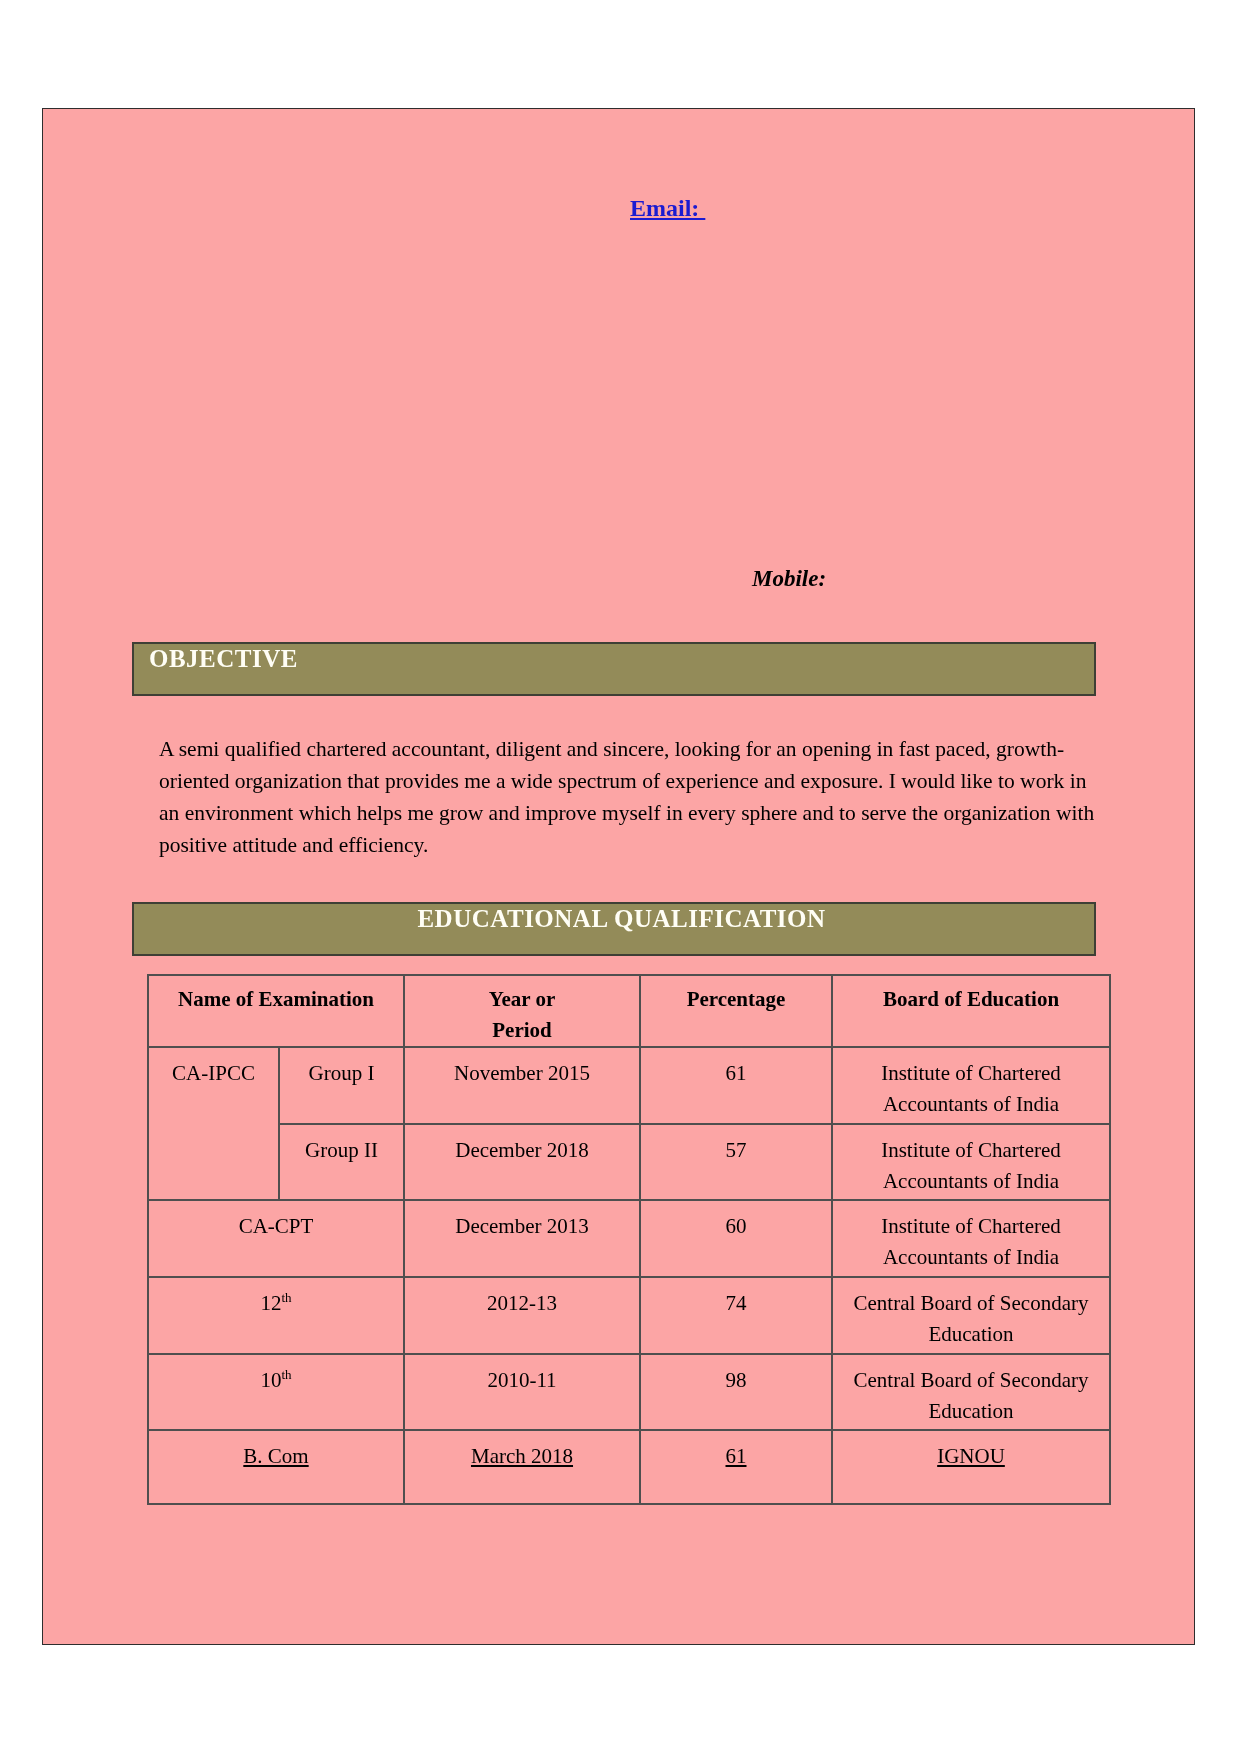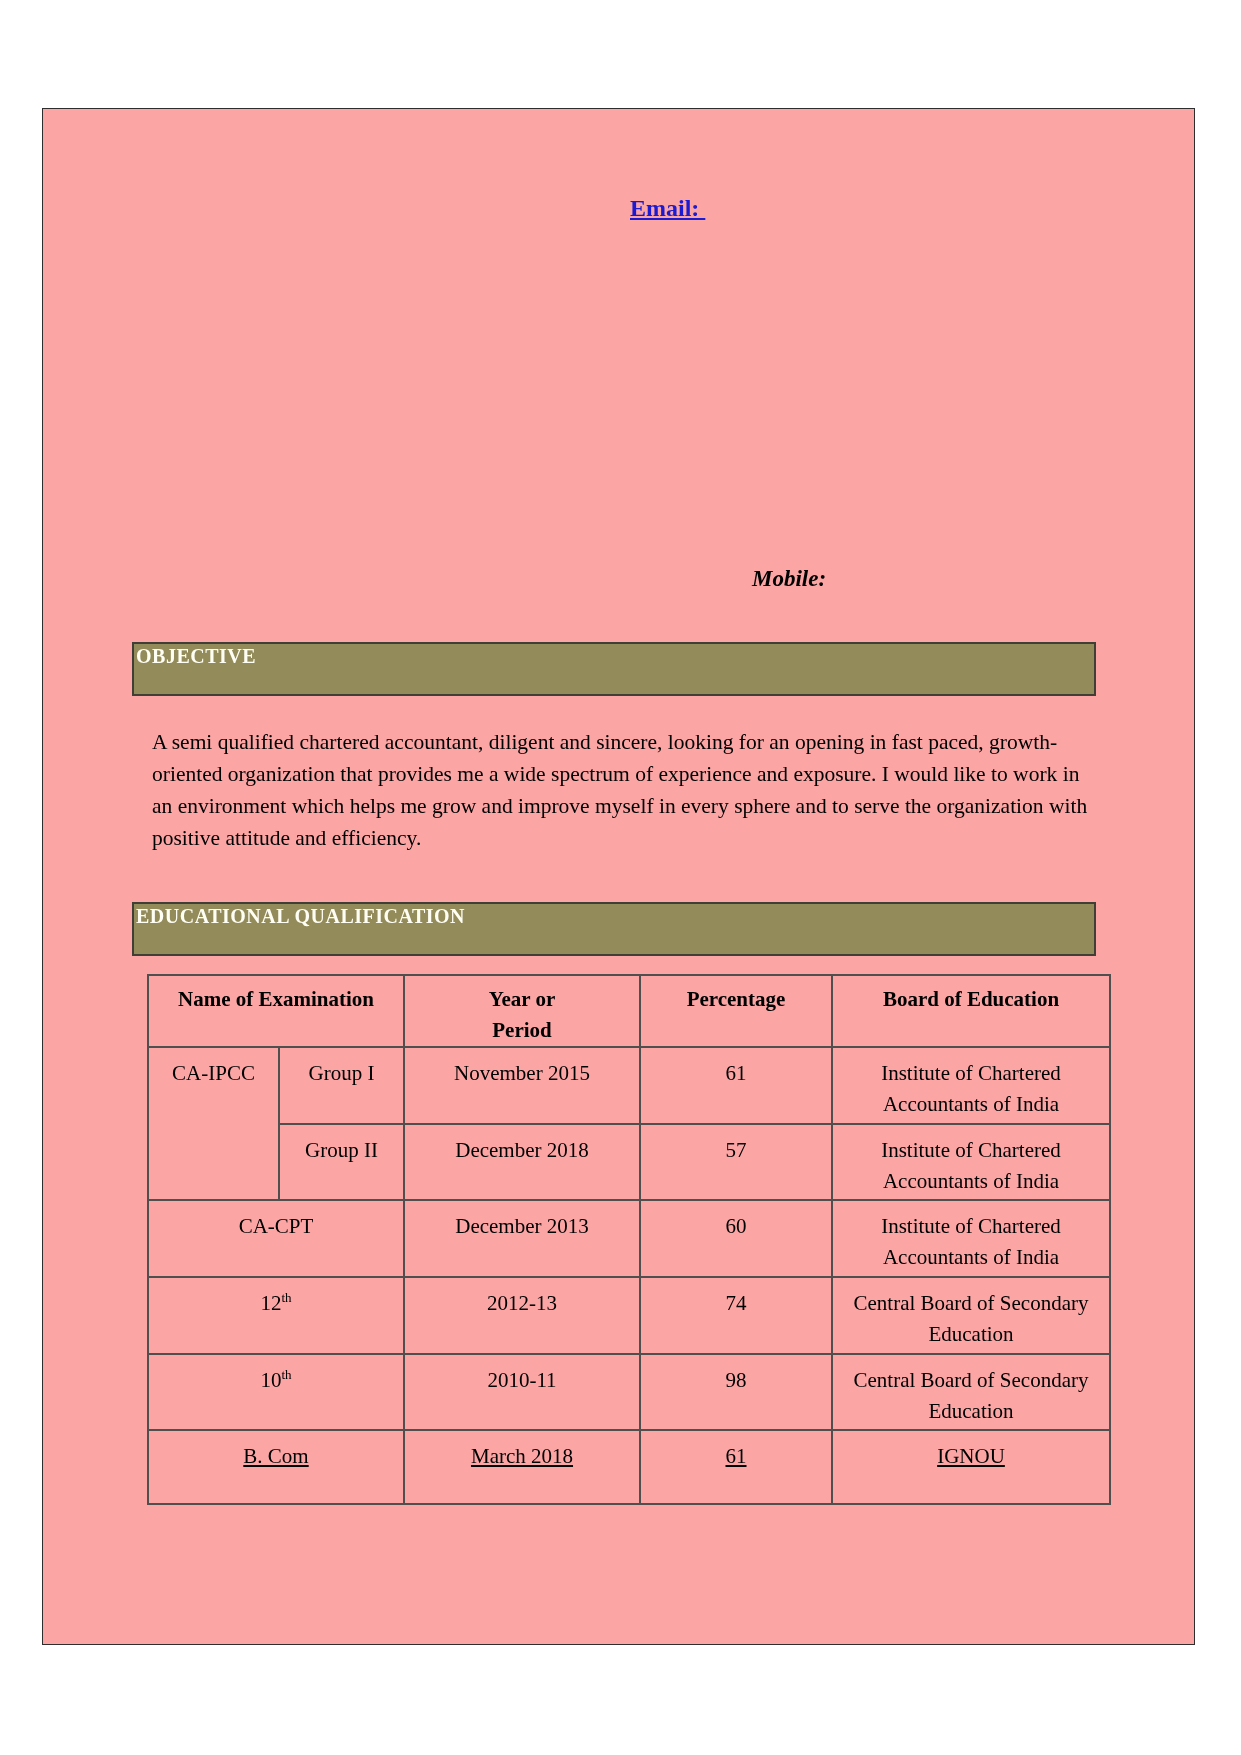--- a/index.html
+++ b/index.html
@@ -45,36 +45,36 @@
     position: absolute;
     left: 89px;
     width: 960px;
     height: 50px;
     background: #938B59;
     border: 2px solid #3f3f35;
     box-sizing: content-box;
   }
   .section-bar .bar-title {
     display: block;
-    padding: 1px 0 0 2px;
-    font-size: 20px;
+    padding: 1px 0 0 15px;
+    font-size: 25px;
     font-weight: bold;
     color: #fffef5;
     letter-spacing: 0.5px;
   }
   .objective-bar { top: 533px; }
-  .education-bar { top: 793px; }
+  .education-bar { top: 793px; text-align: center; }
   .objective-text {
     position: absolute;
     left: 104px;
     top: 612px;
     width: 952px;
     font-size: 21.5px;
     line-height: 32px;
-    margin: 5px;
+    margin: 12px;
     text-align: left;
   }
   table.edu-table {
     position: absolute;
     left: 104px;
     top: 865px;
     width: 962px;
     border-collapse: collapse;
     table-layout: fixed;
     font-size: 21px;

